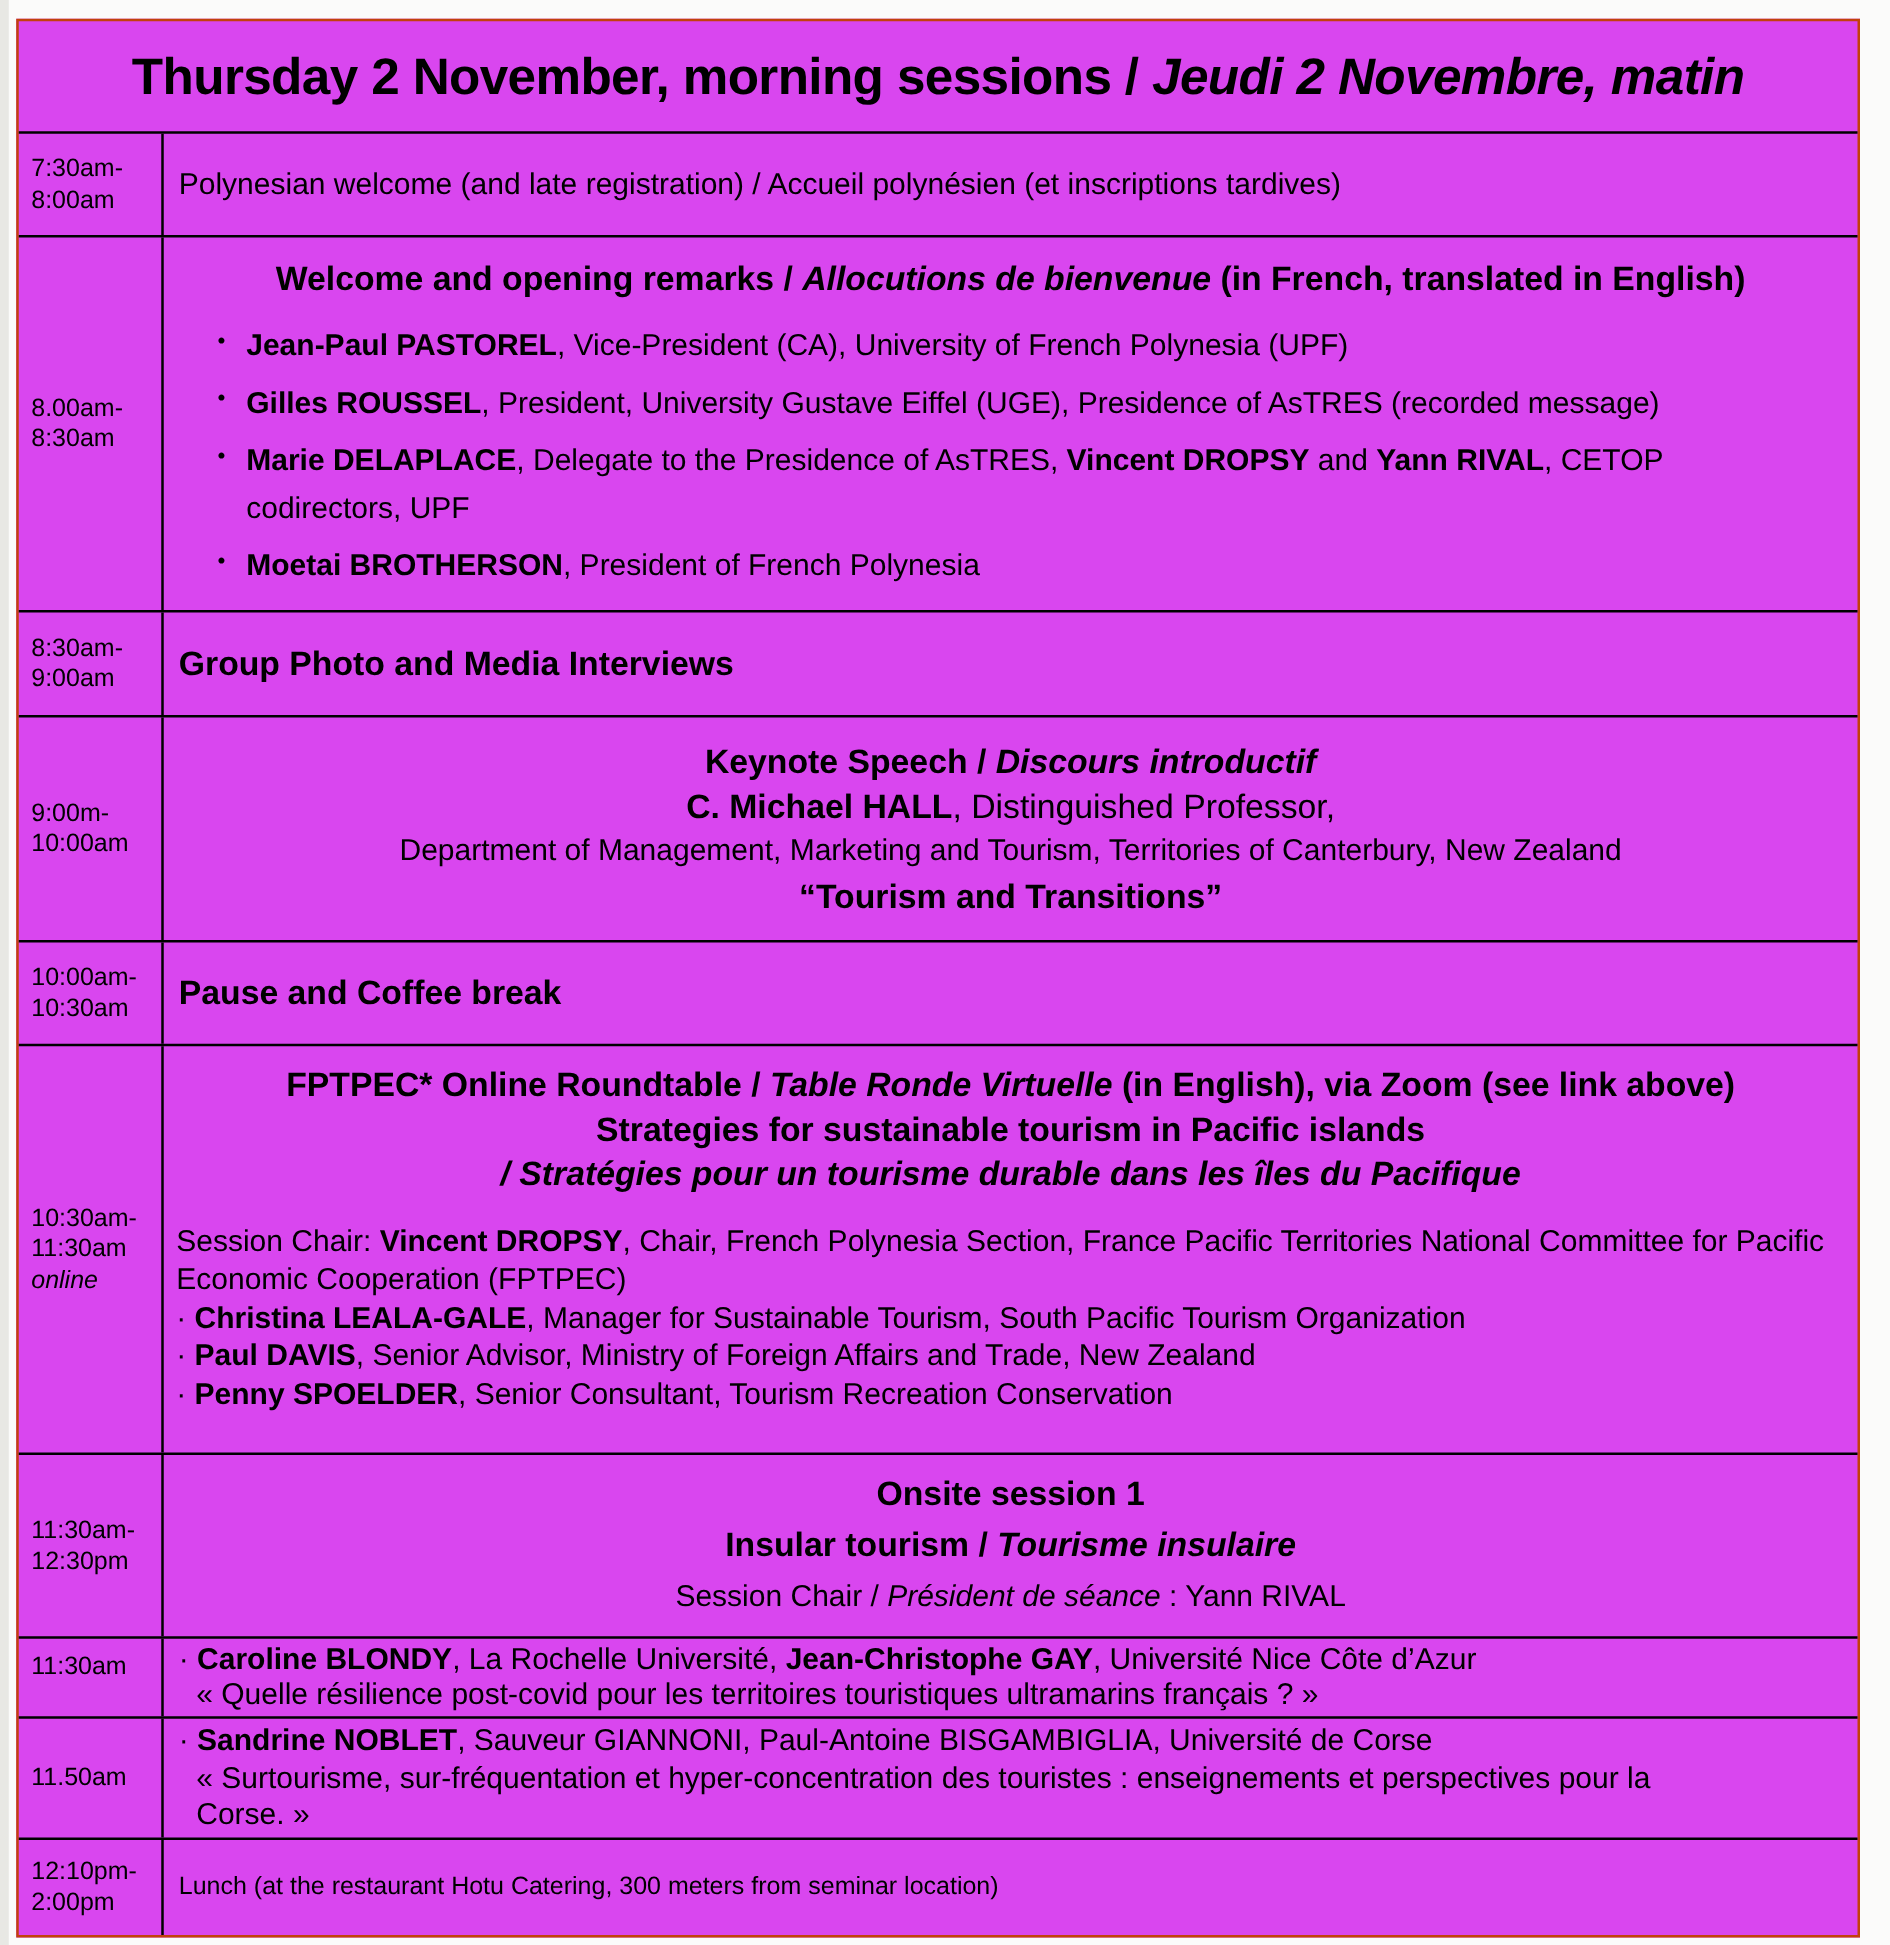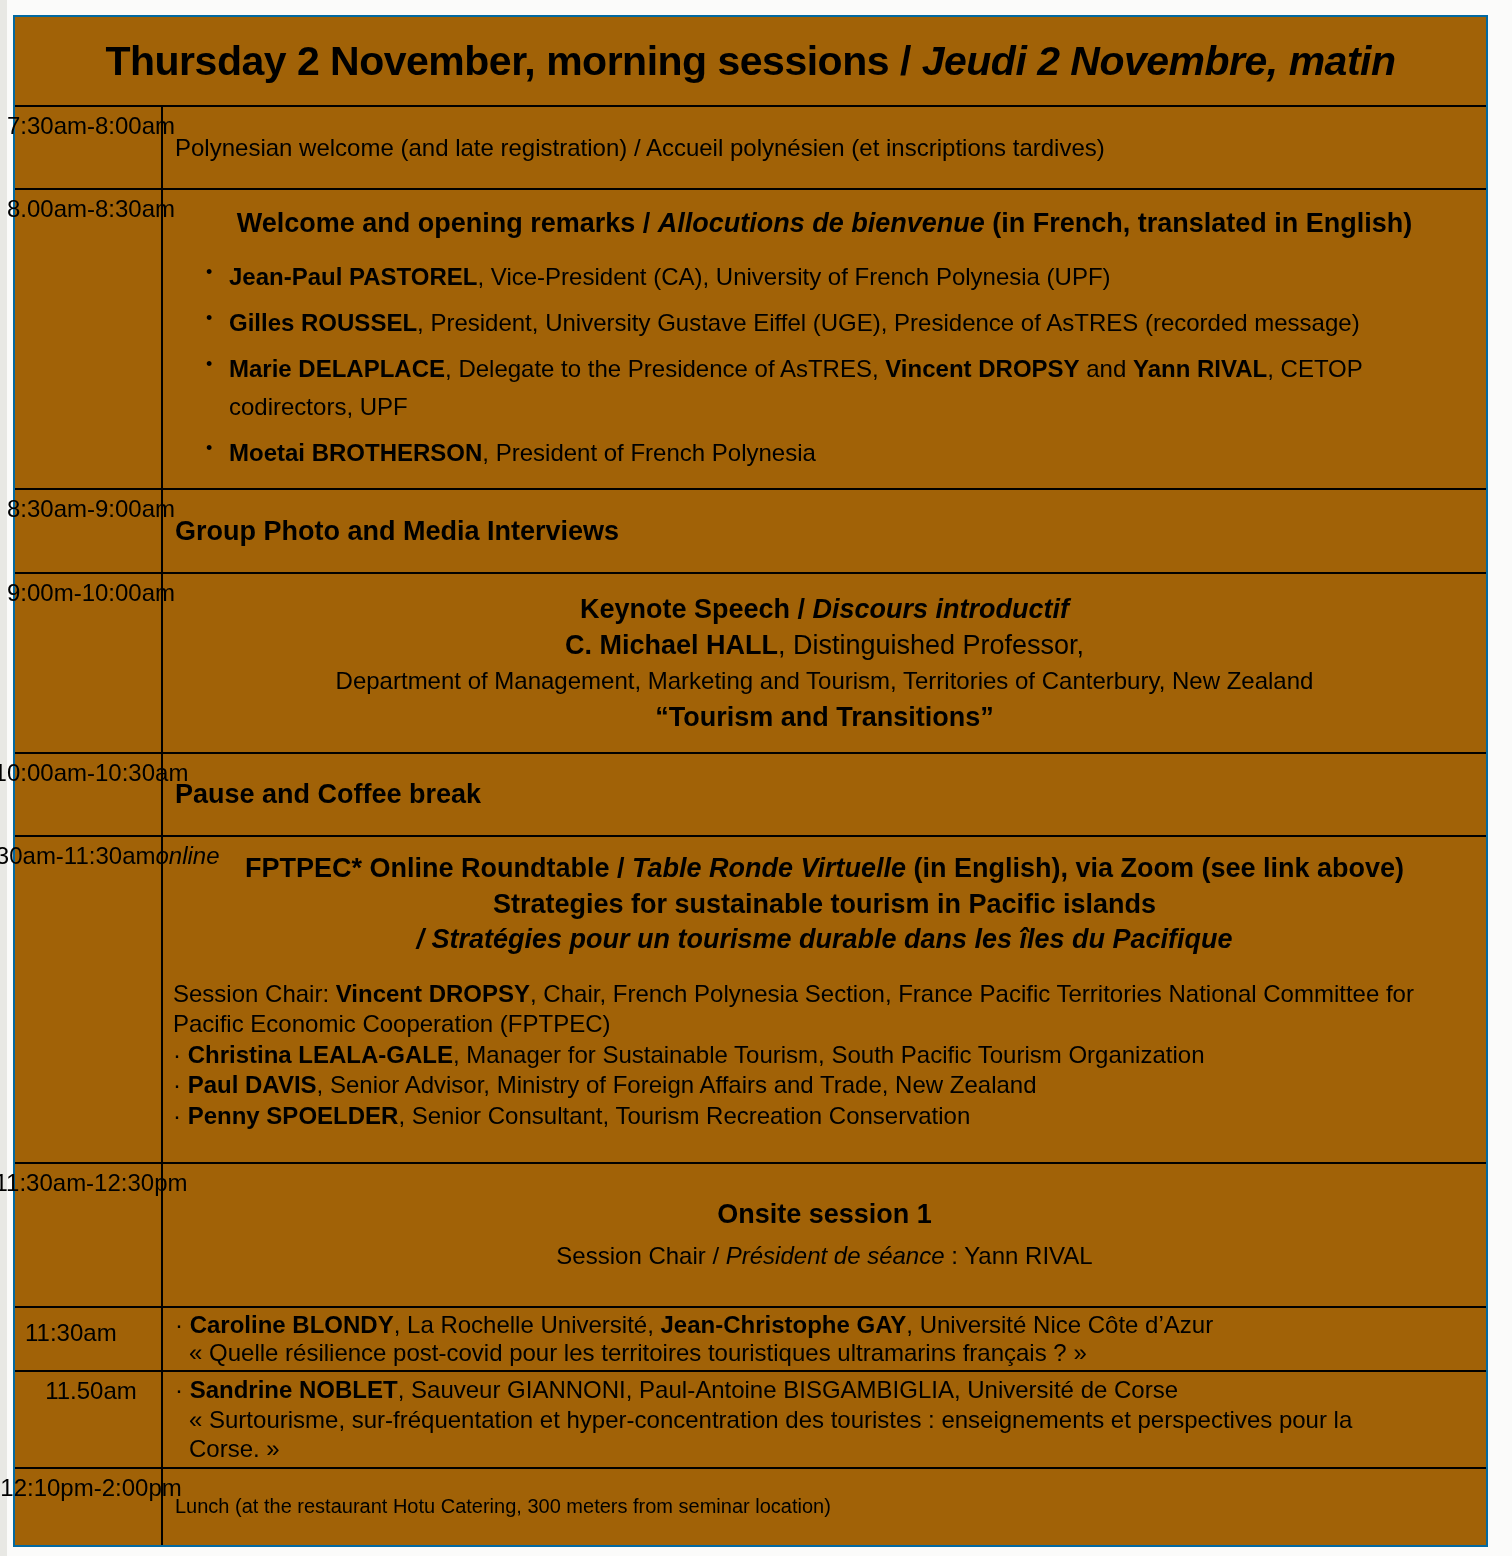--- a/index.html
+++ b/index.html
@@ -10,33 +10,33 @@
     color:#000;
     overflow:hidden;
     position:relative;
   }
   .page-edge{
     position:absolute;left:0;top:0;width:7px;height:1556px;
     background:#e8e8e4;
   }
   .schedule{
     position:absolute;left:13px;top:15px;width:1475px;
-    background:#a16207;
-    border:2px solid #0369a1;
+    background:#d946ef;
+    border:2px solid #c2410c;
     box-sizing:border-box;
   }
   .row{display:flex;border-top:2px solid #000;}
   .row:first-child{border-top:none;}
 
   .time{
-    width:148px;flex:none;box-sizing:border-box;
+    width:116px;flex:none;box-sizing:border-box;
     border-right:2px solid #000;
-    display:flex;flex-direction:row;justify-content:center;
+    display:flex;flex-direction:column;justify-content:center;
     padding:4px 4px 4px 10px;
-    font-size:24px;line-height:1.22;
+    font-size:20px;line-height:1.22;
   }
   .content{flex:1;box-sizing:border-box;min-width:0;padding:11px 12px;}
 
   .b{font-weight:700;}
   .i{font-style:italic;}
   .bi{font-weight:700;font-style:italic;}
   .fs27{font-size:27px;}
 
   
   .row-header{min-height:88px;display:flex;align-items:center;justify-content:center;}
@@ -210,20 +210,23 @@
     </div>
   </div>
 
   <div class="row r-onsite">
     <div class="time">
       <div>11:30am-</div>
       <div>12:30pm</div>
     </div>
     <div class="content center-col">
       <div class="b fs27">Onsite session 1</div>
+      <div class="fs27">
+        <span class="b">Insular tourism / </span><span class="bi">Tourisme insulaire</span>
+      </div>
       <div class="onsite-l3">
         <span>Session Chair / </span><span class="i">Président de séance</span><span> : Yann RIVAL</span>
       </div>
     </div>
   </div>
 
   <div class="row r-paper1">
     <div class="time">
       <div>11:30am</div>
     </div>

